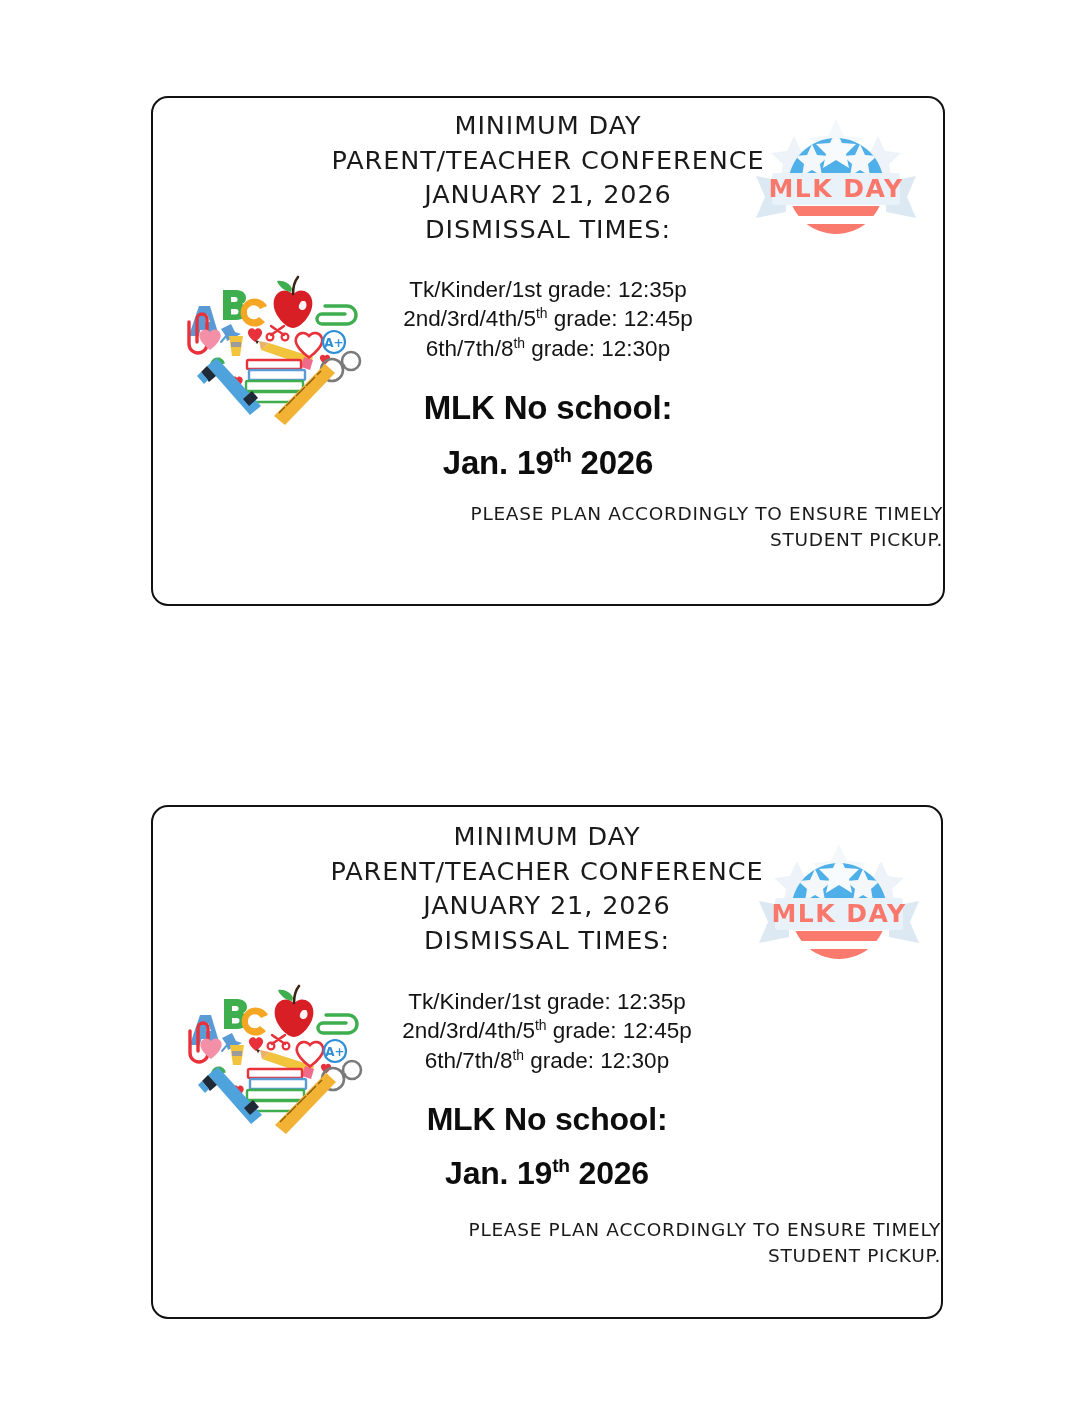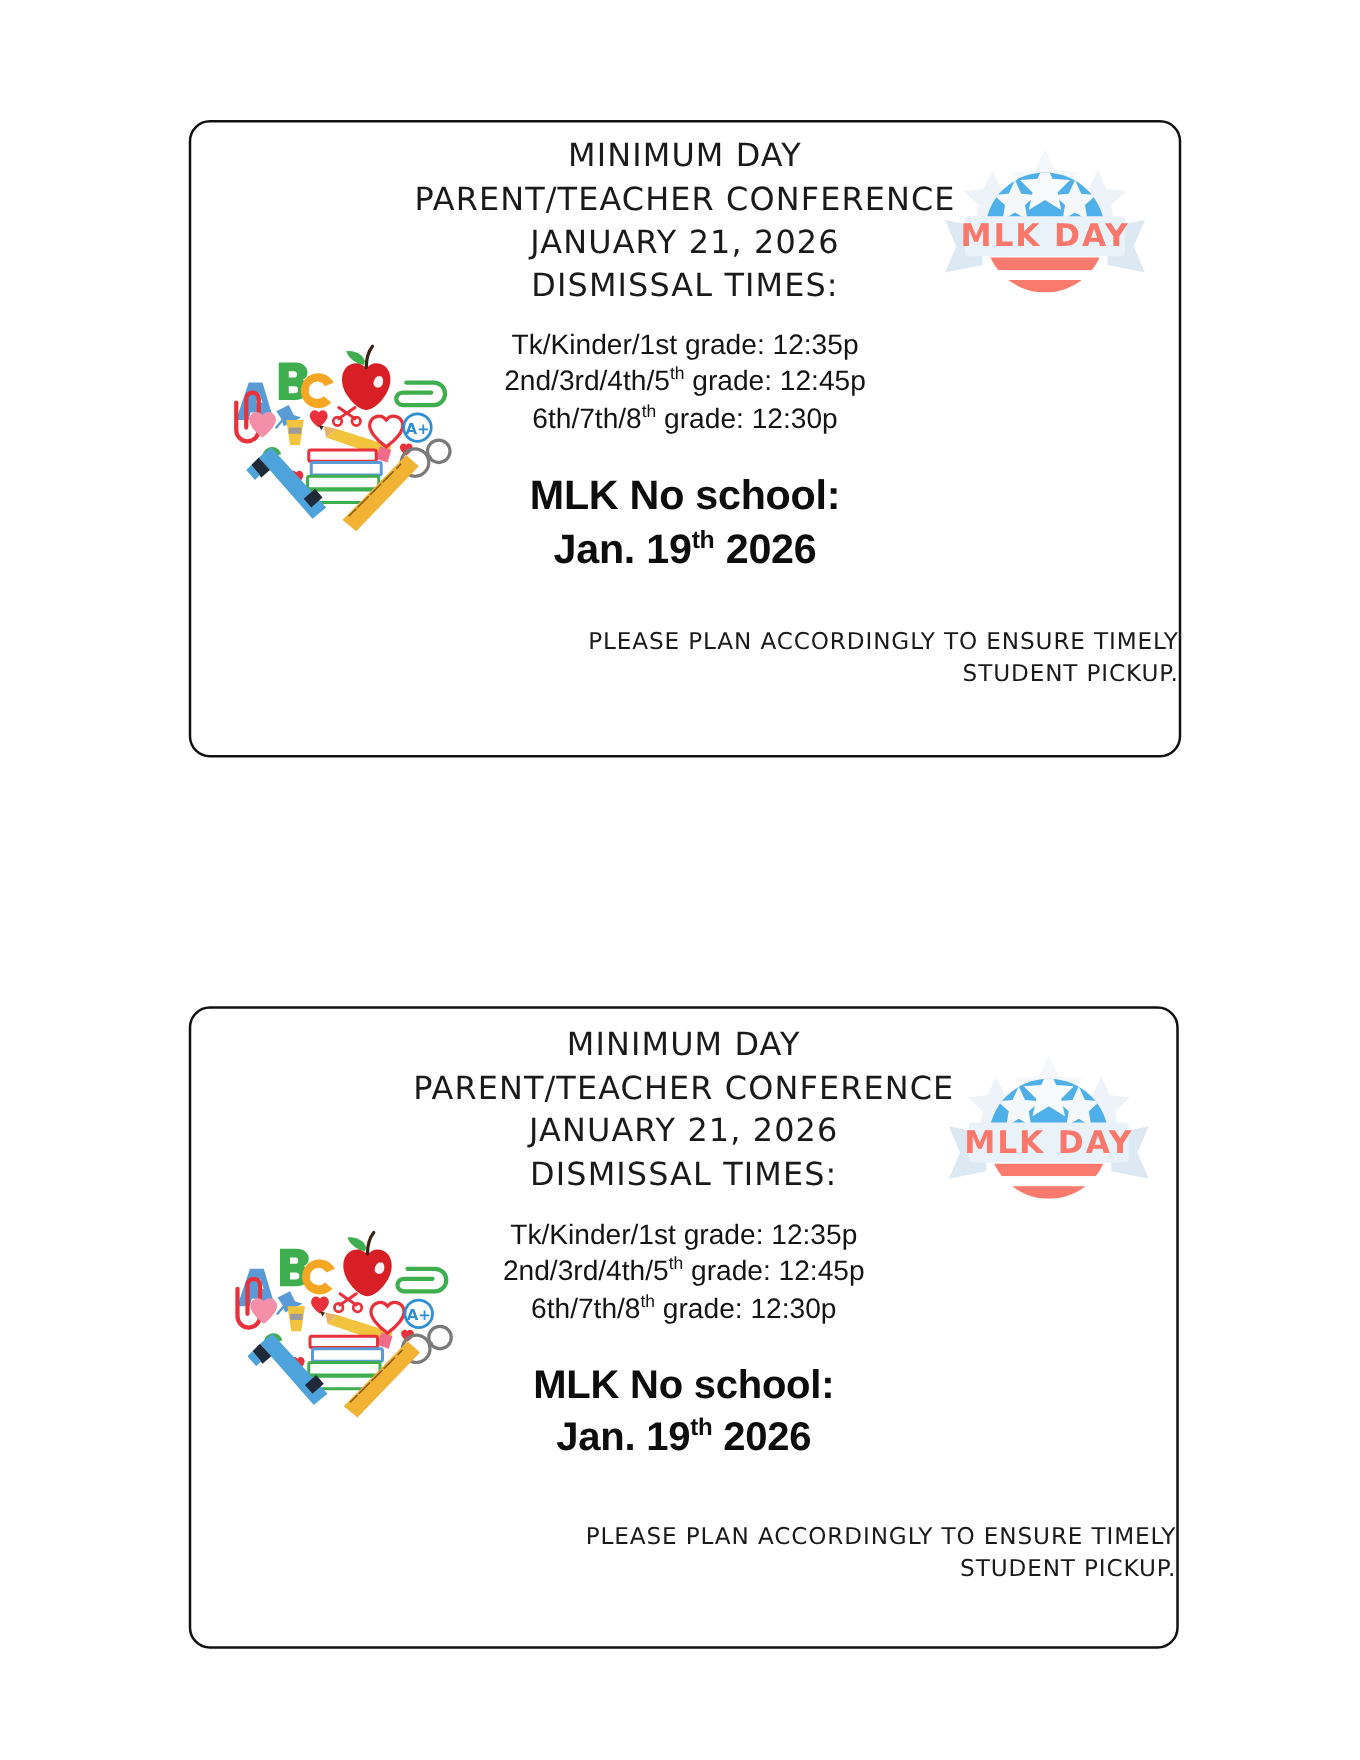--- a/index.html
+++ b/index.html
@@ -53,35 +53,36 @@
     color: #1a1a1a;
     letter-spacing: 0.9px;
     white-space: nowrap;
   }
   .headline div { line-height: 1.36; }
 
   .times {
     font-family: "Liberation Sans", sans-serif;
     color: #141414;
     font-weight: 400;
+    margin-top: 14px;
   }
   .times div { line-height: 1.30; white-space: nowrap; }
   .times sup {
     font-size: 0.62em;
     vertical-align: super;
     line-height: 0;
   }
 
   .mlk-note {
     font-family: "Liberation Sans", sans-serif;
     font-weight: bold;
     color: #0d0d0d;
     letter-spacing: -0.2px;
   }
-  .mlk-note div { line-height: 1.30; white-space: nowrap; }
+  .mlk-note div { line-height: 1.30; white-space: nowrap; margin-top: 12px; }
   .mlk-note sup {
     font-size: 0.60em;
     vertical-align: super;
     line-height: 0;
   }
 
   .footnote {
     font-family: "DejaVu Sans", sans-serif;
     color: #1a1a1a;
     letter-spacing: 0.7px;

